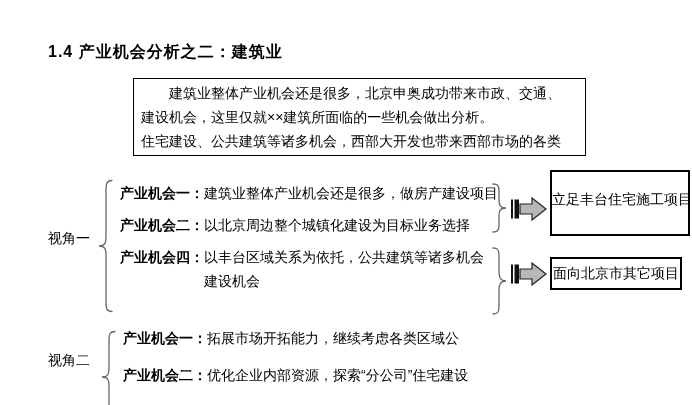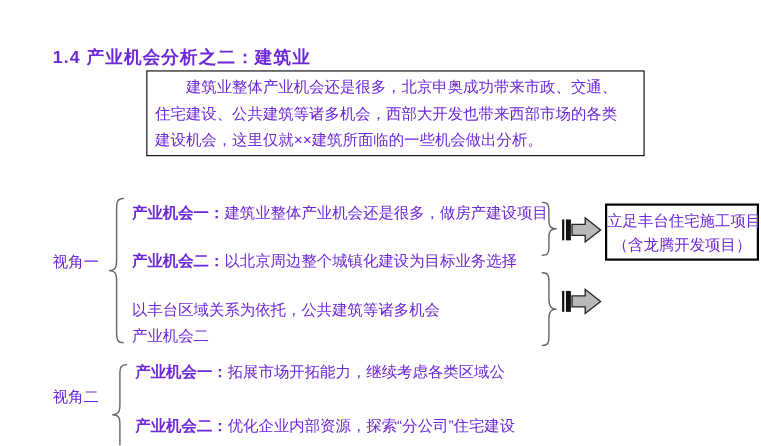--- a/index.html
+++ b/index.html
@@ -2,134 +2,135 @@
 <html><head>
 <meta charset="utf-8">
 <style>
   html,body{margin:0;padding:0;background:#fff;}
   .slide{
     position:relative;
     width:692px;height:405px;
     background:#ffffff;
     overflow:hidden;
     font-family:"Liberation Sans",sans-serif;
-    color:#6d28d9;
+    color:#000000;
   }
   .abs{position:absolute;}
   .slide-title{
     left:48px;top:42px;
     font-size:16px;font-weight:bold;
     letter-spacing:1px;
     white-space:nowrap;
   }
   .intro-box{
-    left:133px;top:64px;
+    left:133px;top:78px;
     width:437px;height:72px;
     border:1px solid #000;
     padding:2px 7px;
     font-size:14px;
   }
   .intro-line{line-height:24px;white-space:nowrap;}
   .intro-line.first{text-indent:2em;}
   .persp-label{
     font-size:14px;
     white-space:nowrap;
   }
-  .items-col{display:flex;flex-direction:column;gap:12px;}
+  .items-col{display:flex;flex-direction:column;}
   .opp-item{
     display:flex;align-items:flex-start;
     font-size:14px;line-height:24px;
     margin-bottom:8px;
   }
   .opp-item .term{font-weight:bold;white-space:nowrap;}
   .opp-item .desc{white-space:nowrap;}
   .opp-item .desc2{display:block;white-space:nowrap;}
   .p2 .opp-item{margin-bottom:13px;}
   .outcome-box{
     border:2px solid #000;
     background:#fff;
     text-align:center;
     font-size:14px;
   }
-  .outcome-box.two-line{left:550px;top:185px;width:136px;height:46px;padding-top:2px;}
+  .outcome-box.two-line{left:550px;top:170px;width:136px;height:46px;padding-top:16px;}
   .outcome-box.two-line .ln{line-height:22px;white-space:nowrap;}
   .outcome-box.one-line{left:550px;top:257px;width:128px;height:29px;line-height:29px;white-space:nowrap;}
   svg{display:block;}
 </style>
 </head>
 <body>
 
 <div class="slide">
 
   <div class="abs slide-title">1.4 产业机会分析之二：建筑业</div>
 
   <div class="abs intro-box">
     <div class="intro-line first">建筑业整体产业机会还是很多，北京申奥成功带来市政、交通、</div>
+    <div class="intro-line">建设机会，这里仅就××建筑所面临的一些机会做出分析。</div>
     <div class="intro-line">住宅建设、公共建筑等诸多机会，西部大开发也带来西部市场的各类</div>
-    <div class="intro-line">建设机会，这里仅就××建筑所面临的一些机会做出分析。</div>
   </div>
 
   <div class="abs persp-label" style="left:48px;top:230px;">视角一</div>
 
   <div class="abs" style="left:97px;top:179px;">
     <svg width="18" height="134" viewBox="0 0 18 134">
       <path d="M 15 1.5 C 10 1.5 9 4 9 11 L 9 57 C 9 64 8 67 2 67 C 8 67 9 70 9 77 L 9 123 C 9 130 10 132.5 15 132.5" fill="none" stroke="#666" stroke-width="1.3" stroke-linecap="round"></path>
     </svg>
   </div>
 
   <div class="abs items-col" style="left:120px;top:181px;">
     <div class="opp-item">
       <span class="term">产业机会一：</span>
       <span><span class="desc">建筑业整体产业机会还是很多，做房产建设项目</span></span>
     </div>
     <div class="opp-item">
       <span class="term">产业机会二：</span>
       <span><span class="desc">以北京周边整个城镇化建设为目标业务选择</span></span>
     </div>
     <div class="opp-item">
+      <span class="term">产业机会四：</span>
       <span>
         <span class="desc">以丰台区域关系为依托，公共建筑等诸多机会</span>
-        <span class="desc2">产业机会二</span>
+        <span class="desc2">建设机会</span>
       </span>
     </div>
   </div>
 
   <div class="abs" style="left:492px;top:183px;">
     <svg width="16" height="50" viewBox="0 0 16 50">
       <path d="M 1 1 C 6 1 7 3 7 8 L 7 17 C 7 22 8 25 14 25 C 8 25 7 28 7 33 L 7 42 C 7 47 6 49 1 49" fill="none" stroke="#666" stroke-width="1.3" stroke-linecap="round"></path>
     </svg>
   </div>
 
   <div class="abs" style="left:510px;top:195px;">
     <svg width="38" height="28" viewBox="0 0 38 28">
       <rect x="1" y="4.5" width="2" height="19" fill="#111"></rect>
       <rect x="4.5" y="4.5" width="4.5" height="19" fill="#111"></rect>
       <polygon points="10,9 22,9 22,3 36,14 22,25 22,19 10,19" fill="#b8b8b8" stroke="#222" stroke-width="1.2" stroke-linejoin="miter"></polygon>
     </svg>
   </div>
 
   <div class="abs outcome-box two-line">
     <div class="ln">立足丰台住宅施工项目</div>
-    <div class="ln">（含龙腾开发项目）</div>
   </div>
 
   <div class="abs" style="left:492px;top:247px;">
     <svg width="16" height="68" viewBox="0 0 16 68">
       <path d="M 1 1 C 6 1 7 3 7 9 L 7 24 C 7 30 8 34 14 34 C 8 34 7 38 7 44 L 7 59 C 7 65 6 67 1 67" fill="none" stroke="#666" stroke-width="1.3" stroke-linecap="round"></path>
     </svg>
   </div>
 
   <div class="abs" style="left:510px;top:260px;">
     <svg width="38" height="28" viewBox="0 0 38 28">
       <rect x="1" y="4.5" width="2" height="19" fill="#111"></rect>
       <rect x="4.5" y="4.5" width="4.5" height="19" fill="#111"></rect>
       <polygon points="10,9 22,9 22,3 36,14 22,25 22,19 10,19" fill="#b8b8b8" stroke="#222" stroke-width="1.2" stroke-linejoin="miter"></polygon>
     </svg>
   </div>
 
+  <div class="abs outcome-box one-line">面向北京市其它项目</div>
 
   <div class="abs persp-label" style="left:48px;top:352px;">视角二</div>
 
   <div class="abs" style="left:100px;top:330px;">
     <svg width="18" height="92" viewBox="0 0 18 92">
       <path d="M 15 1.5 C 10 1.5 9 4 9 10 L 9 38 C 9 44 8 47 2 47 C 8 47 9 50 9 56 L 9 82 C 9 88 10 90.5 15 90.5" fill="none" stroke="#666" stroke-width="1.3" stroke-linecap="round"></path>
     </svg>
   </div>
 
   <div class="abs items-col p2" style="left:123px;top:326px;">

